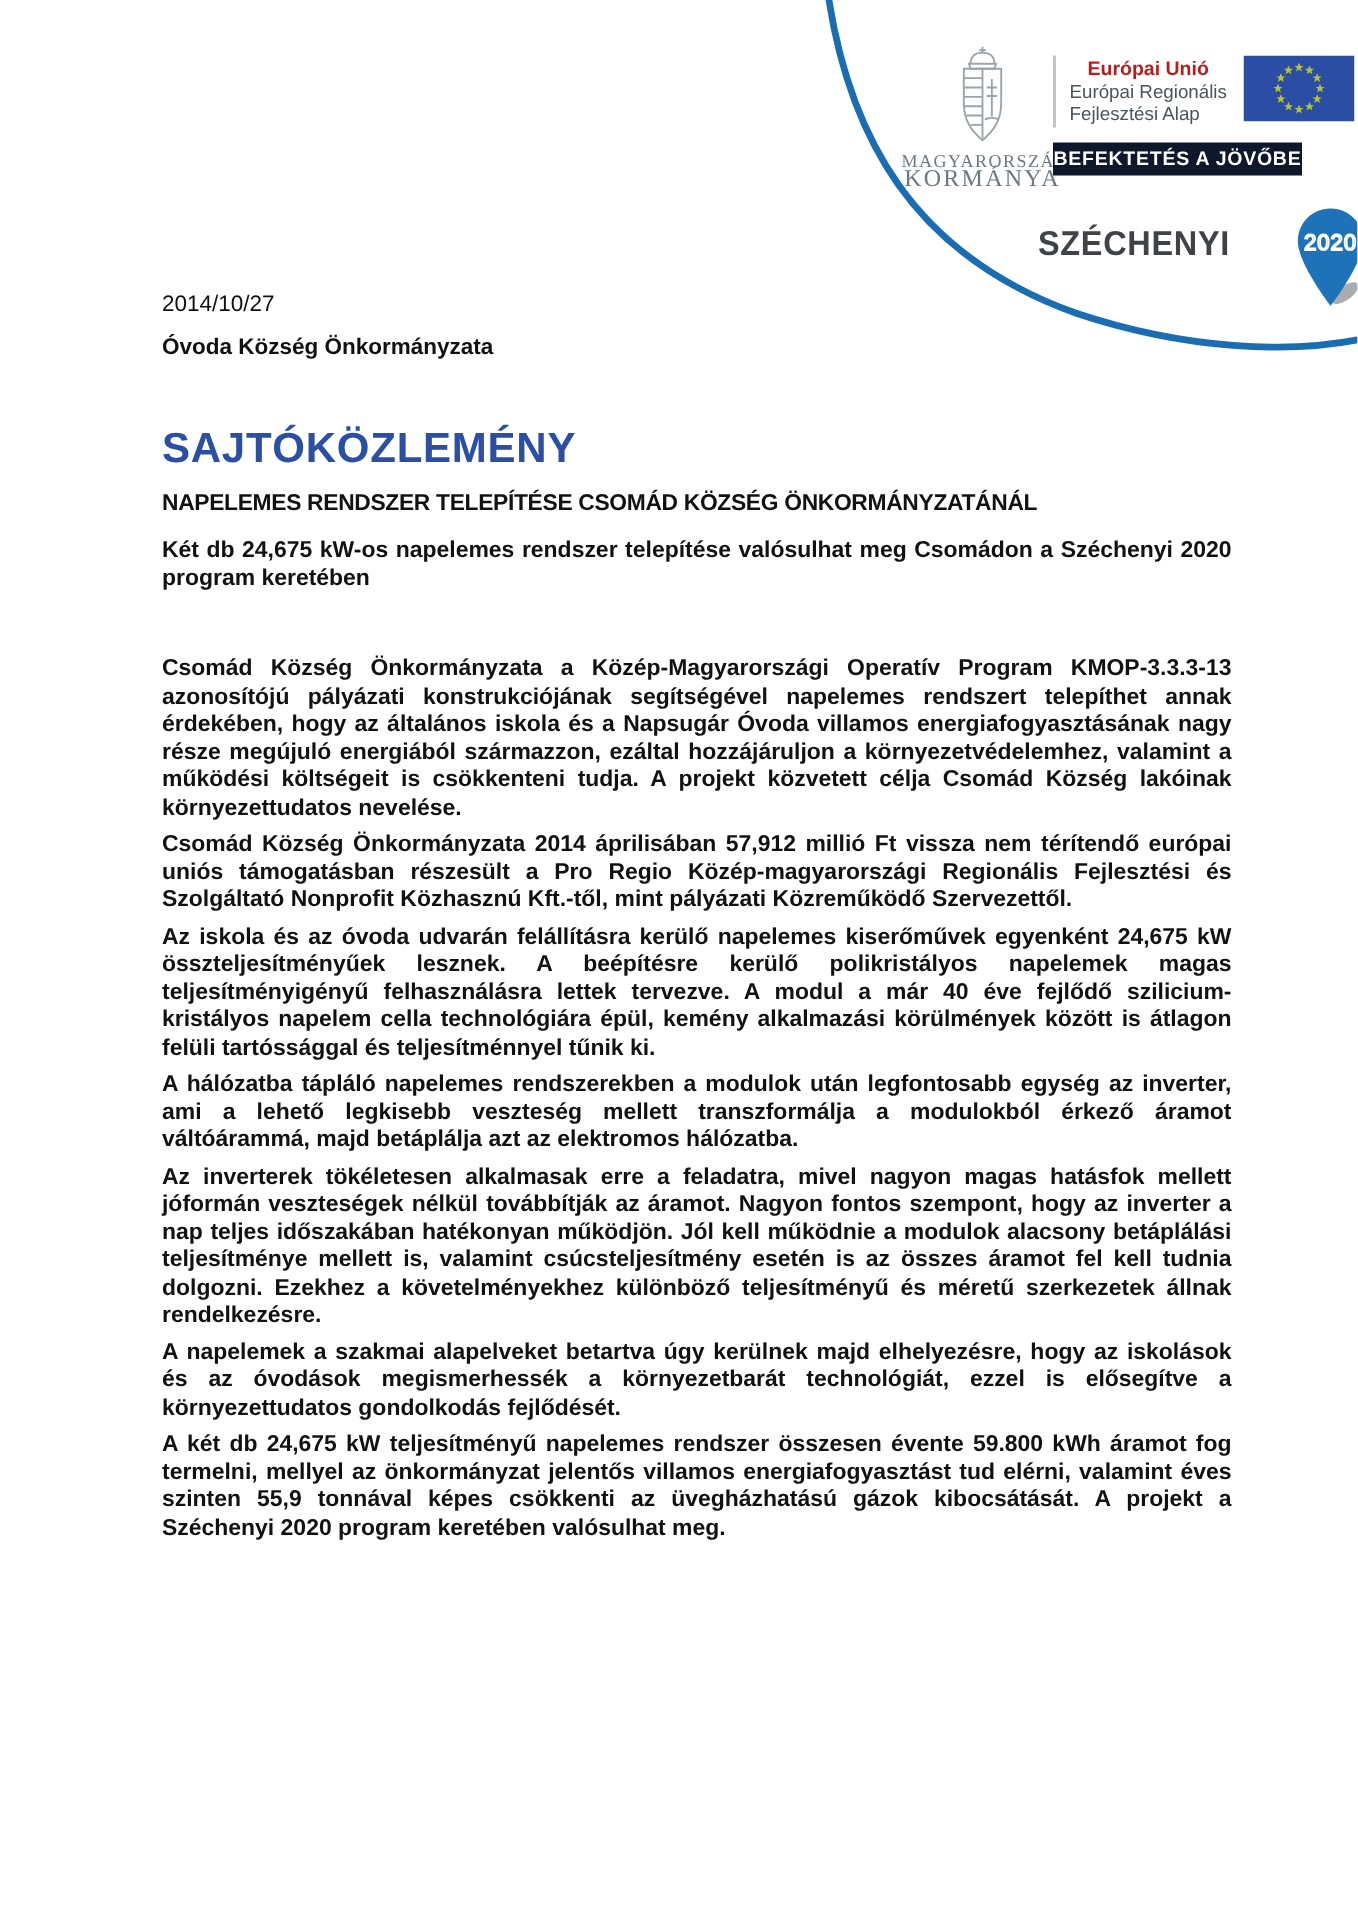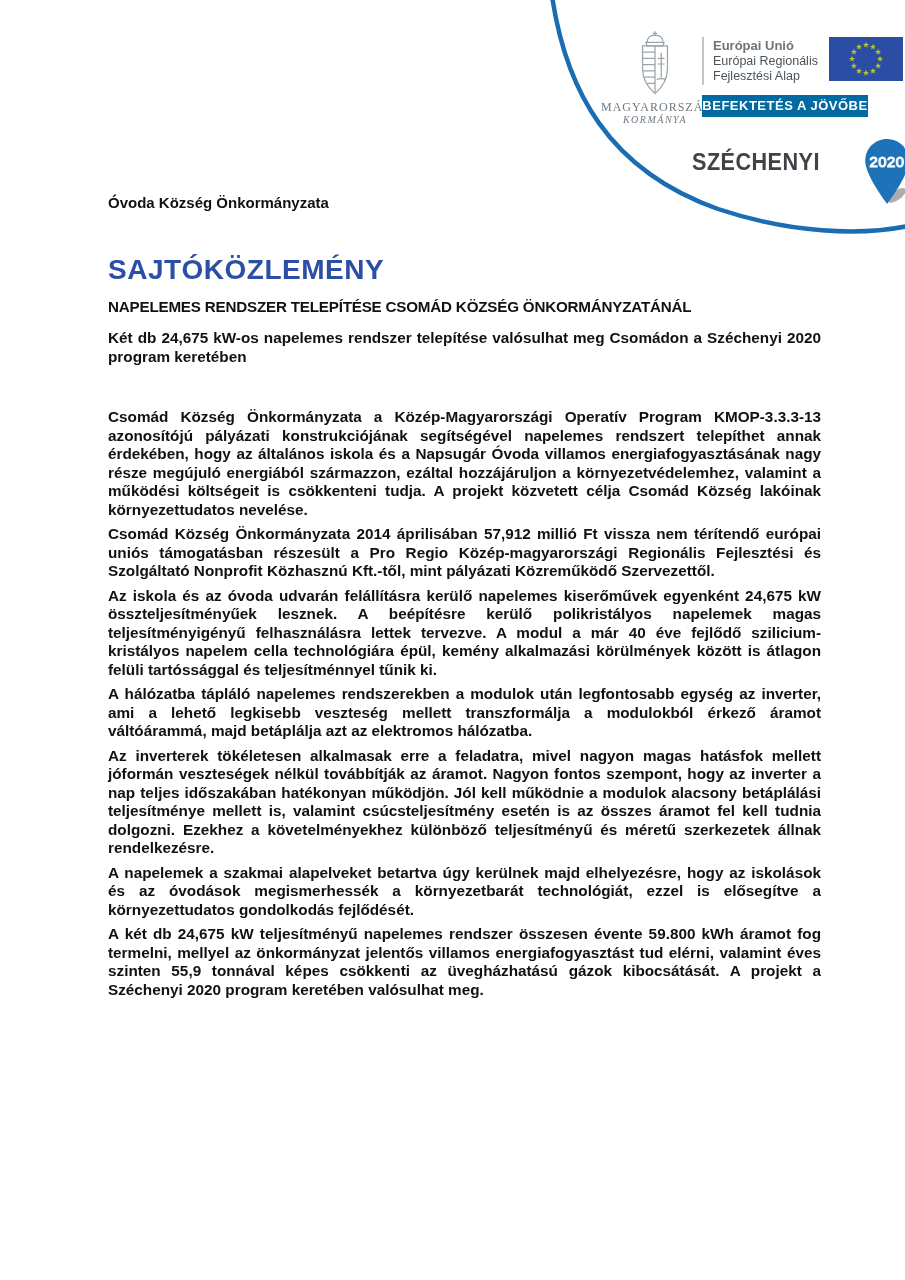--- a/index.html
+++ b/index.html
@@ -11,31 +11,31 @@
     font-family:"Liberation Sans", sans-serif;
     color:#111;
   }
   
   .curve{position:absolute;left:0;top:0;width:905px;height:260px;}
   
   .gov{position:absolute;left:601px;top:30px;width:108px;text-align:center;}
   .gov-arms{display:block;margin:0 auto;}
   .gov-name{font-family:"Liberation Serif", serif;color:#6d7880;margin-top:3px;}
   .gov-name .l1{font-size:12px;letter-spacing:1px;line-height:13px;}
-  .gov-name .l2{font-size:10px;letter-spacing:1.5px;line-height:12px;font-style:italic;}
+  .gov-name .l2{font-size:16px;letter-spacing:1.5px;line-height:12px;}
   
   .eu{position:absolute;left:702px;top:37px;}
   .eu-top{display:flex;align-items:flex-start;}
   .eu-sep{width:0;border-left:2px solid #c0c5c9;height:48px;margin-right:9px;}
   .eu-text{padding-top:1px;}
-  .eu-t1{font-size:13px;font-weight:bold;color:#737373;line-height:16px;}
+  .eu-t1{font-size:13px;font-weight:bold;color:#b91c1c;line-height:16px;text-align:center;}
   .eu-t2,.eu-t3{font-size:12.5px;color:#4a545c;line-height:15px;}
   .eu-flag{margin-left:11px;display:block;}
   .eu-banner{
-    margin-top:10px;background:#0369a1;color:#fff;
+    margin-top:10px;background:#0f172a;color:#fff;
     font-size:13px;font-weight:bold;letter-spacing:.5px;
     width:166px;text-align:center;padding:3px 0 4px;
   }
   
   .sz{position:absolute;left:692px;top:138px;display:flex;align-items:flex-start;gap:30px;}
   .sz-text{
     font-weight:bold;font-size:23px;color:#3f4347;letter-spacing:.5px;
     margin-top:11px;transform:scaleX(.94);transform-origin:left top;
   }
   .sz-pin{margin-left:3px;display:block;}
@@ -124,20 +124,21 @@
   <div class="sz">
     <span class="sz-text">SZÉCHENYI</span>
     <svg class="sz-pin" width="52" height="68" viewBox="0 0 48 64" aria-hidden="true">
       <ellipse cx="33" cy="54" rx="10" ry="4.5" transform="rotate(-35 33 54)" fill="#a9adb0"></ellipse>
       <path d="M24 1 C12.5 1 3.5 10 3.5 21.5 C3.5 35.5 24 62 24 62 C24 62 44.5 35.5 44.5 21.5 C44.5 10 35.5 1 24 1 Z" fill="#1e73b8"></path>
       <text x="24" y="27" text-anchor="middle" font-size="14" font-family="Liberation Sans, sans-serif" fill="none" stroke="#ffffff" stroke-width="1.1" letter-spacing="0.5">2020</text>
     </svg>
   </div>
 
   <div class="doc">
+    <div class="doc-date">2014/10/27</div>
     <div class="doc-org">Óvoda Község Önkormányzata</div>
     <h1 class="doc-title">SAJTÓKÖZLEMÉNY</h1>
     <h2 class="doc-headline">NAPELEMES RENDSZER TELEPÍTÉSE CSOMÁD KÖZSÉG ÖNKORMÁNYZATÁNÁL</h2>
     <h3 class="doc-subheadline">Két db 24,675 kW-os napelemes rendszer telepítése valósulhat meg Csomádon a Széchenyi 2020 program keretében</h3>
     <p>Csomád Község Önkormányzata a Közép-Magyarországi Operatív Program KMOP-3.3.3-13 azonosítójú pályázati konstrukciójának segítségével napelemes rendszert telepíthet annak érdekében, hogy az általános iskola és a Napsugár Óvoda villamos energiafogyasztásának nagy része megújuló energiából származzon, ezáltal hozzájáruljon a környezetvédelemhez, valamint a működési költségeit is csökkenteni tudja. A projekt közvetett célja Csomád Község lakóinak környezettudatos nevelése.</p>
     <p>Csomád Község Önkormányzata 2014 áprilisában 57,912 millió Ft vissza nem térítendő európai uniós támogatásban részesült a Pro Regio Közép-magyarországi Regionális Fejlesztési és Szolgáltató Nonprofit Közhasznú Kft.-től, mint pályázati Közreműködő Szervezettől.</p>
     <p>Az iskola és az óvoda udvarán felállításra kerülő napelemes kiserőművek egyenként 24,675 kW összteljesítményűek lesznek. A beépítésre kerülő polikristályos napelemek magas teljesítményigényű felhasználásra lettek tervezve. A modul a már 40 éve fejlődő szilicium-kristályos napelem cella technológiára épül, kemény alkalmazási körülmények között is átlagon felüli tartóssággal és teljesítménnyel tűnik ki.</p>
     <p>A hálózatba tápláló napelemes rendszerekben a modulok után legfontosabb egység az inverter, ami a lehető legkisebb veszteség mellett transzformálja a modulokból érkező áramot váltóárammá, majd betáplálja azt az elektromos hálózatba.</p>
     <p>Az inverterek tökéletesen alkalmasak erre a feladatra, mivel nagyon magas hatásfok mellett jóformán veszteségek nélkül továbbítják az áramot. Nagyon fontos szempont, hogy az inverter a nap teljes időszakában hatékonyan működjön. Jól kell működnie a modulok alacsony betáplálási teljesítménye mellett is, valamint csúcsteljesítmény esetén is az összes áramot fel kell tudnia dolgozni. Ezekhez a követelményekhez különböző teljesítményű és méretű szerkezetek állnak rendelkezésre.</p>
     <p>A napelemek a szakmai alapelveket betartva úgy kerülnek majd elhelyezésre, hogy az iskolások és az óvodások megismerhessék a környezetbarát technológiát, ezzel is elősegítve a környezettudatos gondolkodás fejlődését.</p>

